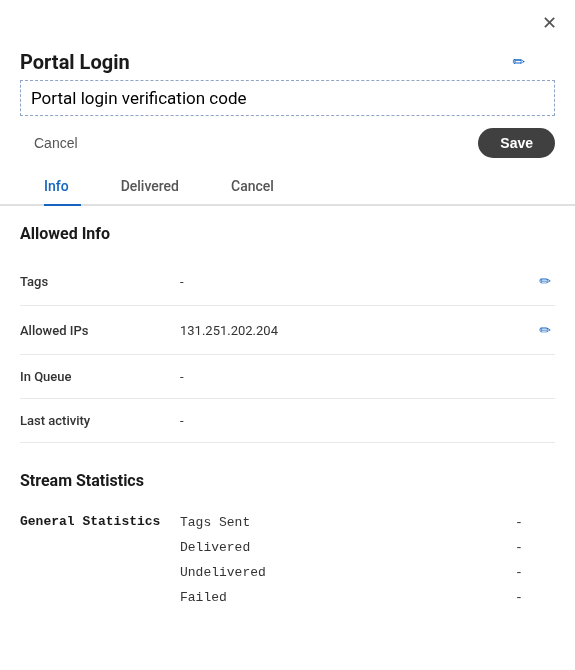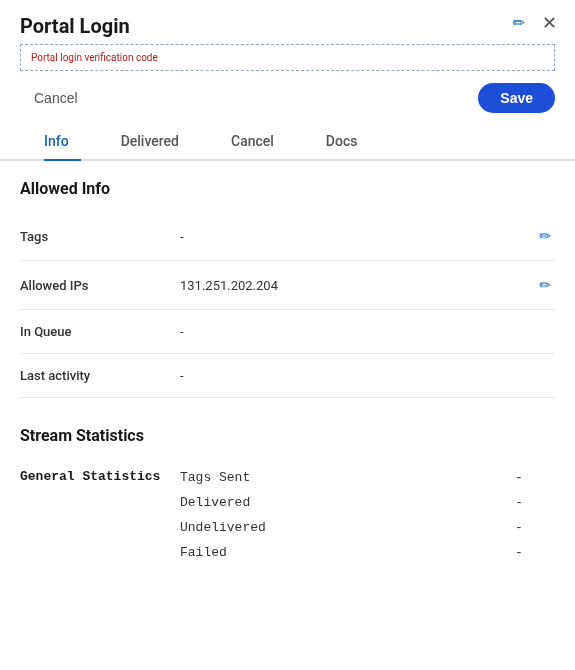--- a/index.html
+++ b/index.html
@@ -37,43 +37,45 @@
       line-height: 1;
       padding: 2px 4px;
     }
 
     .header {
       padding: 14px 20px 0 20px;
     }
 
     .title-row {
       display: flex;
+      align-items: center;
       justify-content: space-between;
       margin-bottom: 2px;
+      margin-top: 36px;
     }
 
     .panel-title {
       font-size: 20px;
       font-weight: 700;
       color: #1a1a1a;
     }
 
     .title-edit-icon {
       color: #1565c0;
       font-size: 15px;
       cursor: pointer;
       margin-right: 30px;
     }
 
     .subtitle-bar {
       border: 1.5px dashed #90a4c8;
       padding: 7px 10px;
       margin: 6px 0 12px 0;
-      color: #b91c1c;
-      font-size: 10px;
+      color: #000000;
+      font-size: 17px;
     }
 
     .action-row {
       display: flex;
       justify-content: space-between;
       align-items: center;
       gap: 10px;
       padding: 0 20px 12px 20px;
     }
 
@@ -81,21 +83,21 @@
       background: none;
       border: none;
       color: #555;
       font-size: 14px;
       cursor: pointer;
       padding: 6px 14px;
       font-weight: 500;
     }
 
     .save-btn {
-      background: #1d4ed8;
+      background: #404040;
       color: #ffffff;
       border: none;
       border-radius: 20px;
       font-size: 14px;
       font-weight: 600;
       padding: 7px 22px;
       cursor: pointer;
     }
 
     .tabs {
@@ -231,23 +233,20 @@
 
   <div class="tabs">
     <div class="tab active">
       <span>Info</span>
     </div>
     <div class="tab">
       <span>Delivered</span>
     </div>
     <div class="tab">
       <span>Cancel</span>
-    </div>
-    <div class="tab">
-      <span>Docs</span>
     </div>
   </div>
 
   <div class="content">
 
     <div>
       <div class="section-title">Allowed Info</div>
 
       <div class="info-row">
         <span class="info-label">Tags</span>

